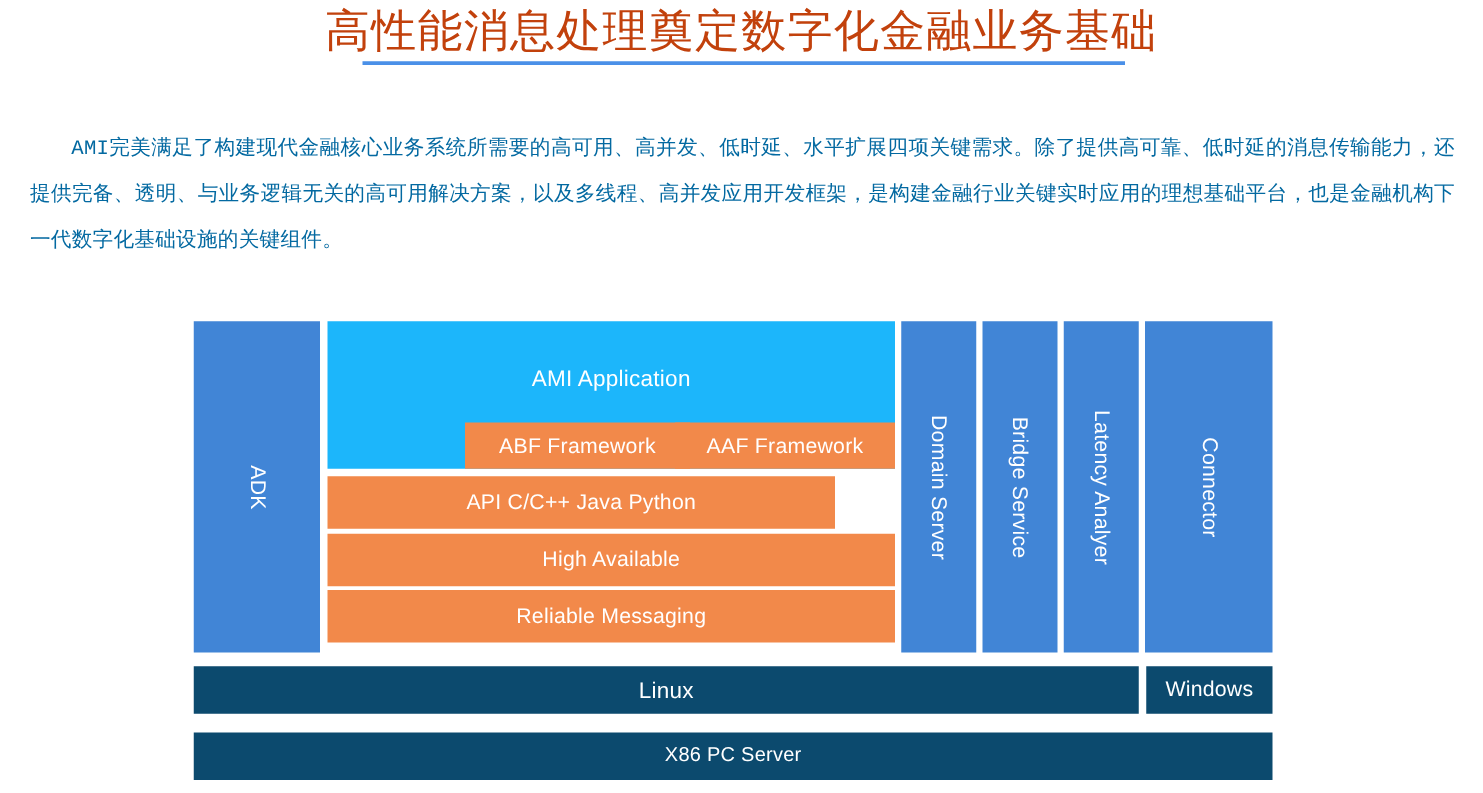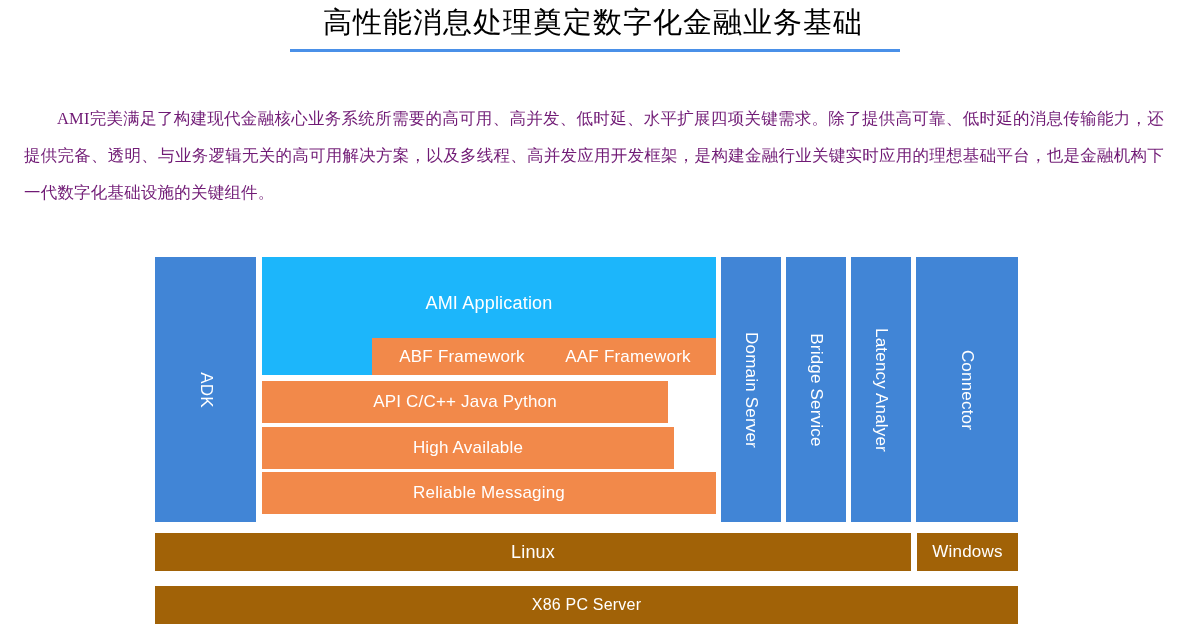--- a/index.html
+++ b/index.html
@@ -23,48 +23,48 @@
   
   .title-block {
     position: absolute;
     left: 0;
     top: 4px;
     width: 1186px;
     text-align: center;
   }
 
   .page-title {
-    font-family: Liberation Mono, monospace;
-    font-size: 29px;
+    font-family: Liberation Sans, sans-serif;
+    font-size: 36px;
     font-weight: 400;
-    color: #000000;
+    color: #c2410c;
     letter-spacing: 1px;
     line-height: 42px;
     white-space: nowrap;
   }
 
   .title-rule {
     position: absolute;
     left: 290px;
     top: 49px;
     width: 610px;
     height: 3px;
     background: #4a90e8;
   }
 
   
   .body-para {
     position: absolute;
     left: 24px;
     top: 100px;
     width: 1140px;
-    font-family: Liberation Serif, serif;
+    font-family: Liberation Mono, monospace;
     font-size: 16.5px;
     line-height: 37px;
-    color: #701a75;
+    color: #0369a1;
     text-align: justify;
     text-indent: 2em;
     letter-spacing: 0.2px;
   }
 
   
   .diagram {
     position: absolute;
     left: 0;
     top: 0;
@@ -82,38 +82,38 @@
     font-family: "Liberation Sans", sans-serif;
     font-size: 17px;
     font-weight: 400;
     letter-spacing: 0.2px;
     white-space: nowrap;
   }
 
   .blk.blue   { background: #4185d6; }
   .blk.cyan   { background: #1cb6fb; }
   .blk.orange { background: #f2894a; }
-  .blk.navy   { background: #a16207; text-align: right; }
+  .blk.navy   { background: #0c4a6e; text-align: right; }
 
   
   .vert .vtext {
     transform: rotate(90deg);
     transform-origin: center center;
     white-space: nowrap;
     display: inline-block;
   }
 
   
   #blk-adk       { left: 155px; top: 257px; width: 101px; height: 265px; }
   #blk-ami       { left: 262px; top: 257px; width: 454px; height: 118px; }
   #lbl-ami       { position: absolute; left: 0; top: 36px; width: 454px; text-align: center; font-size: 18px; }
   #blk-abf       { left: 372px; top: 338px; width: 180px; height: 37px; }
   #blk-aaf       { left: 540px; top: 338px; width: 176px; height: 37px; }
   #blk-api       { left: 262px; top: 381px; width: 406px; height: 42px; }
-  #blk-ha        { left: 262px; top: 427px; width: 412px; height: 42px; }
+  #blk-ha        { left: 262px; top: 427px; width: 454px; height: 42px; }
   #blk-rm        { left: 262px; top: 472px; width: 454px; height: 42px; }
 
   #blk-domain    { left: 721px; top: 257px; width: 60px; height: 265px; }
   #blk-bridge    { left: 786px; top: 257px; width: 60px; height: 265px; }
   #blk-latency   { left: 851px; top: 257px; width: 60px; height: 265px; }
   #blk-connector { left: 916px; top: 257px; width: 102px; height: 265px; }
 
   #blk-linux     { left: 155px; top: 533px; width: 756px; height: 38px; font-size: 18px; }
   #blk-windows   { left: 917px; top: 533px; width: 101px; height: 38px; font-size: 17px; }
   #blk-x86       { left: 155px; top: 586px; width: 863px; height: 38px; font-size: 16px; }

